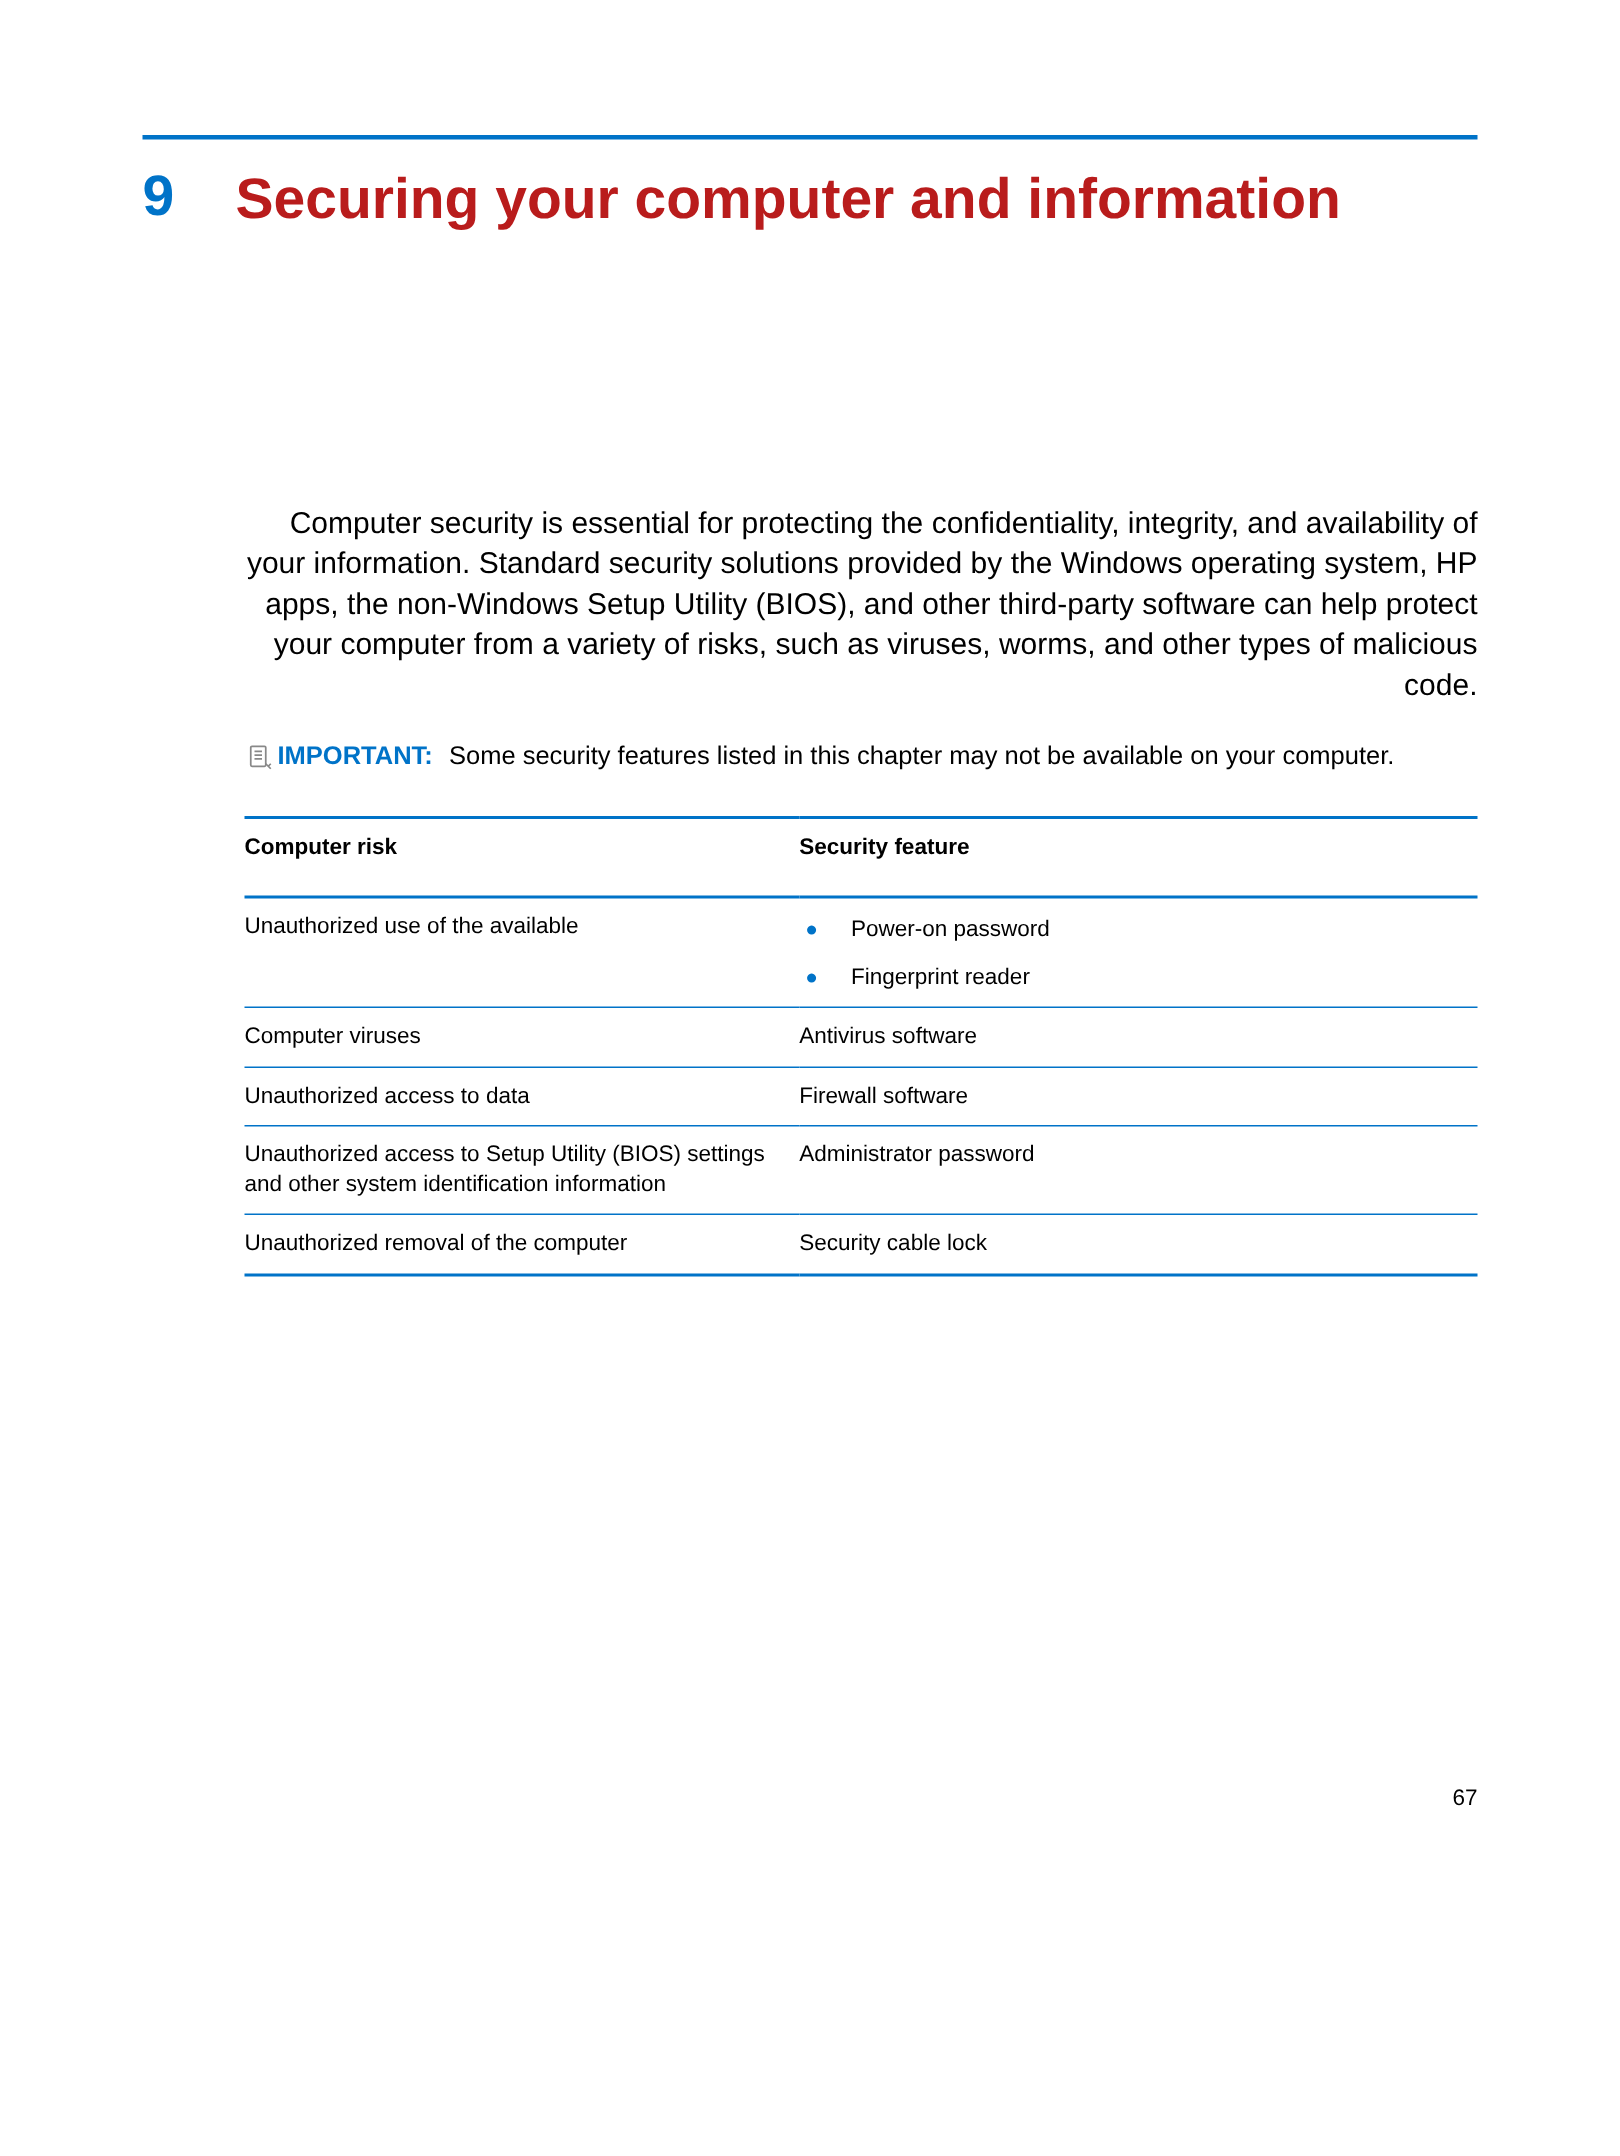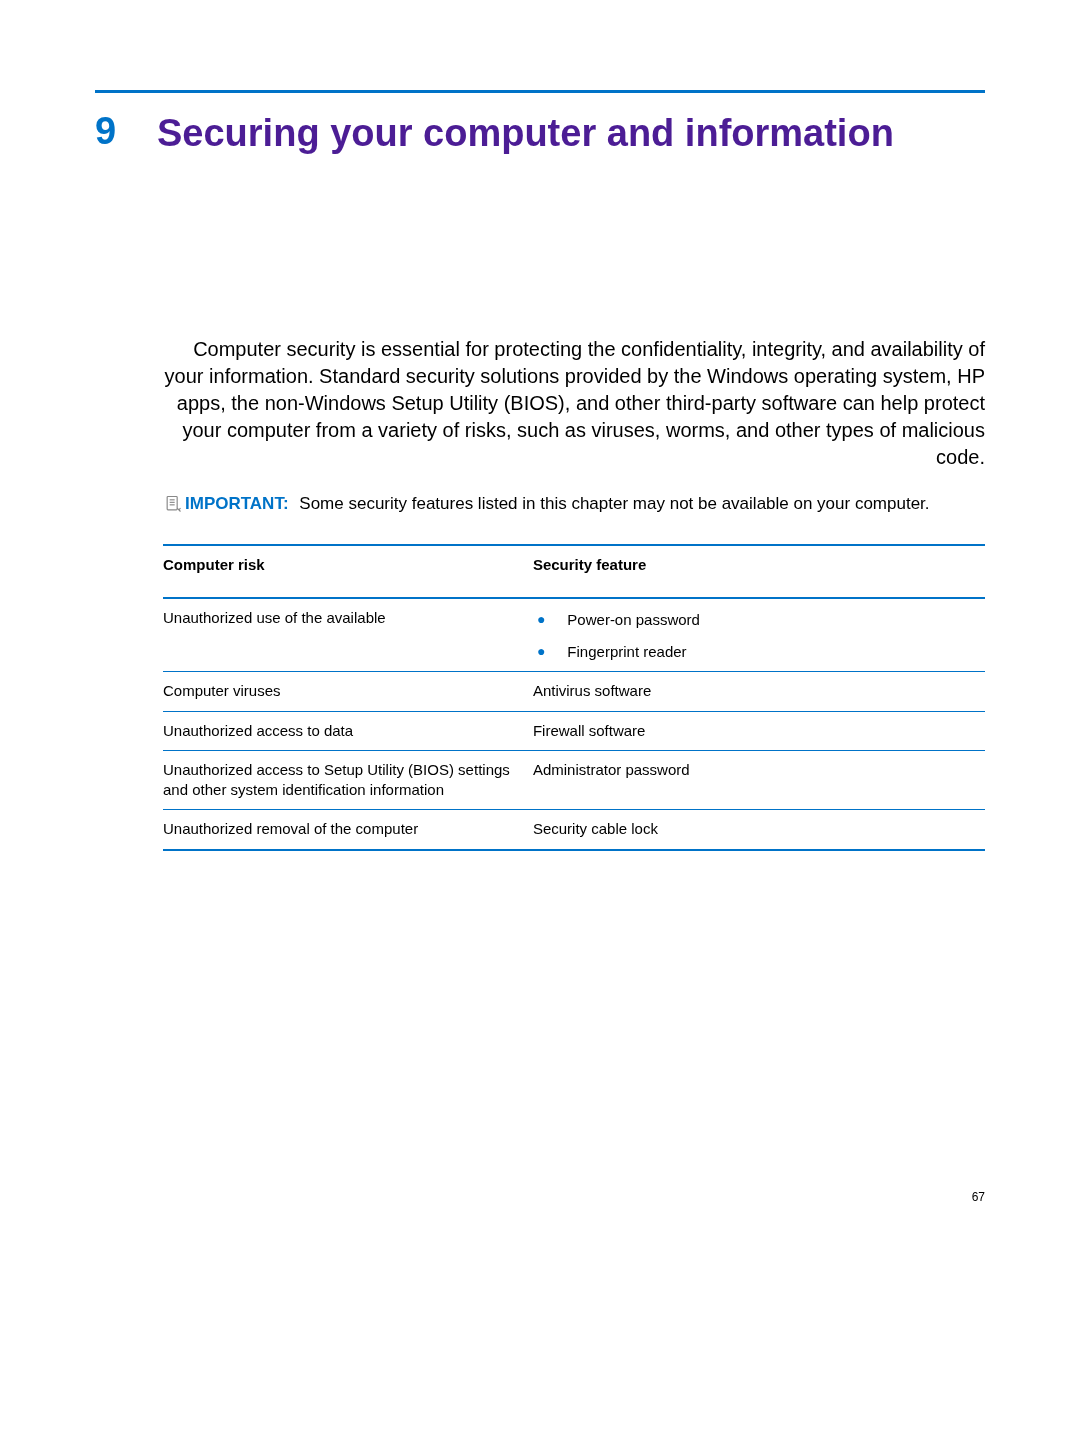--- a/index.html
+++ b/index.html
@@ -27,36 +27,36 @@
   .chapter-number {
     font-size: 38px;
     font-weight: 700;
     color: #0073c8;
     line-height: 1.1;
     min-width: 28px;
   }
   .chapter-title {
     font-size: 38px;
     font-weight: 700;
-    color: #4c1d95;
+    color: #b91c1c;
     line-height: 1.18;
   }
   .content {
     margin-left: 68px;
   }
   .body-para {
     font-size: 20px;
     line-height: 1.35;
     color: #000;
     margin-bottom: 22px;
     text-align: right;
   }
   .note-row {
     display: flex;
-    align-items: flex-start;
+    align-items: center;
     gap: 2px;
     font-size: 17px;
     line-height: 1.35;
     margin-bottom: 28px;
   }
   .note-icon {
     width: 20px;
     height: 20px;
     flex: none;
     display: flex;
@@ -114,21 +114,21 @@
   ul.feature-list li:last-child { padding-bottom: 0; }
   .bullet {
     color: #0073c8;
     font-size: 14px;
     line-height: 1.3;
   }
   .page-number {
     position: absolute;
     right: 95px;
     top: 1190px;
-    font-size: 12px;
+    font-size: 15px;
   }
 </style>
 </head>
 <body>
 
 <div class="page">
 
   <div class="top-rule"></div>
 
   <div class="chapter-header">

